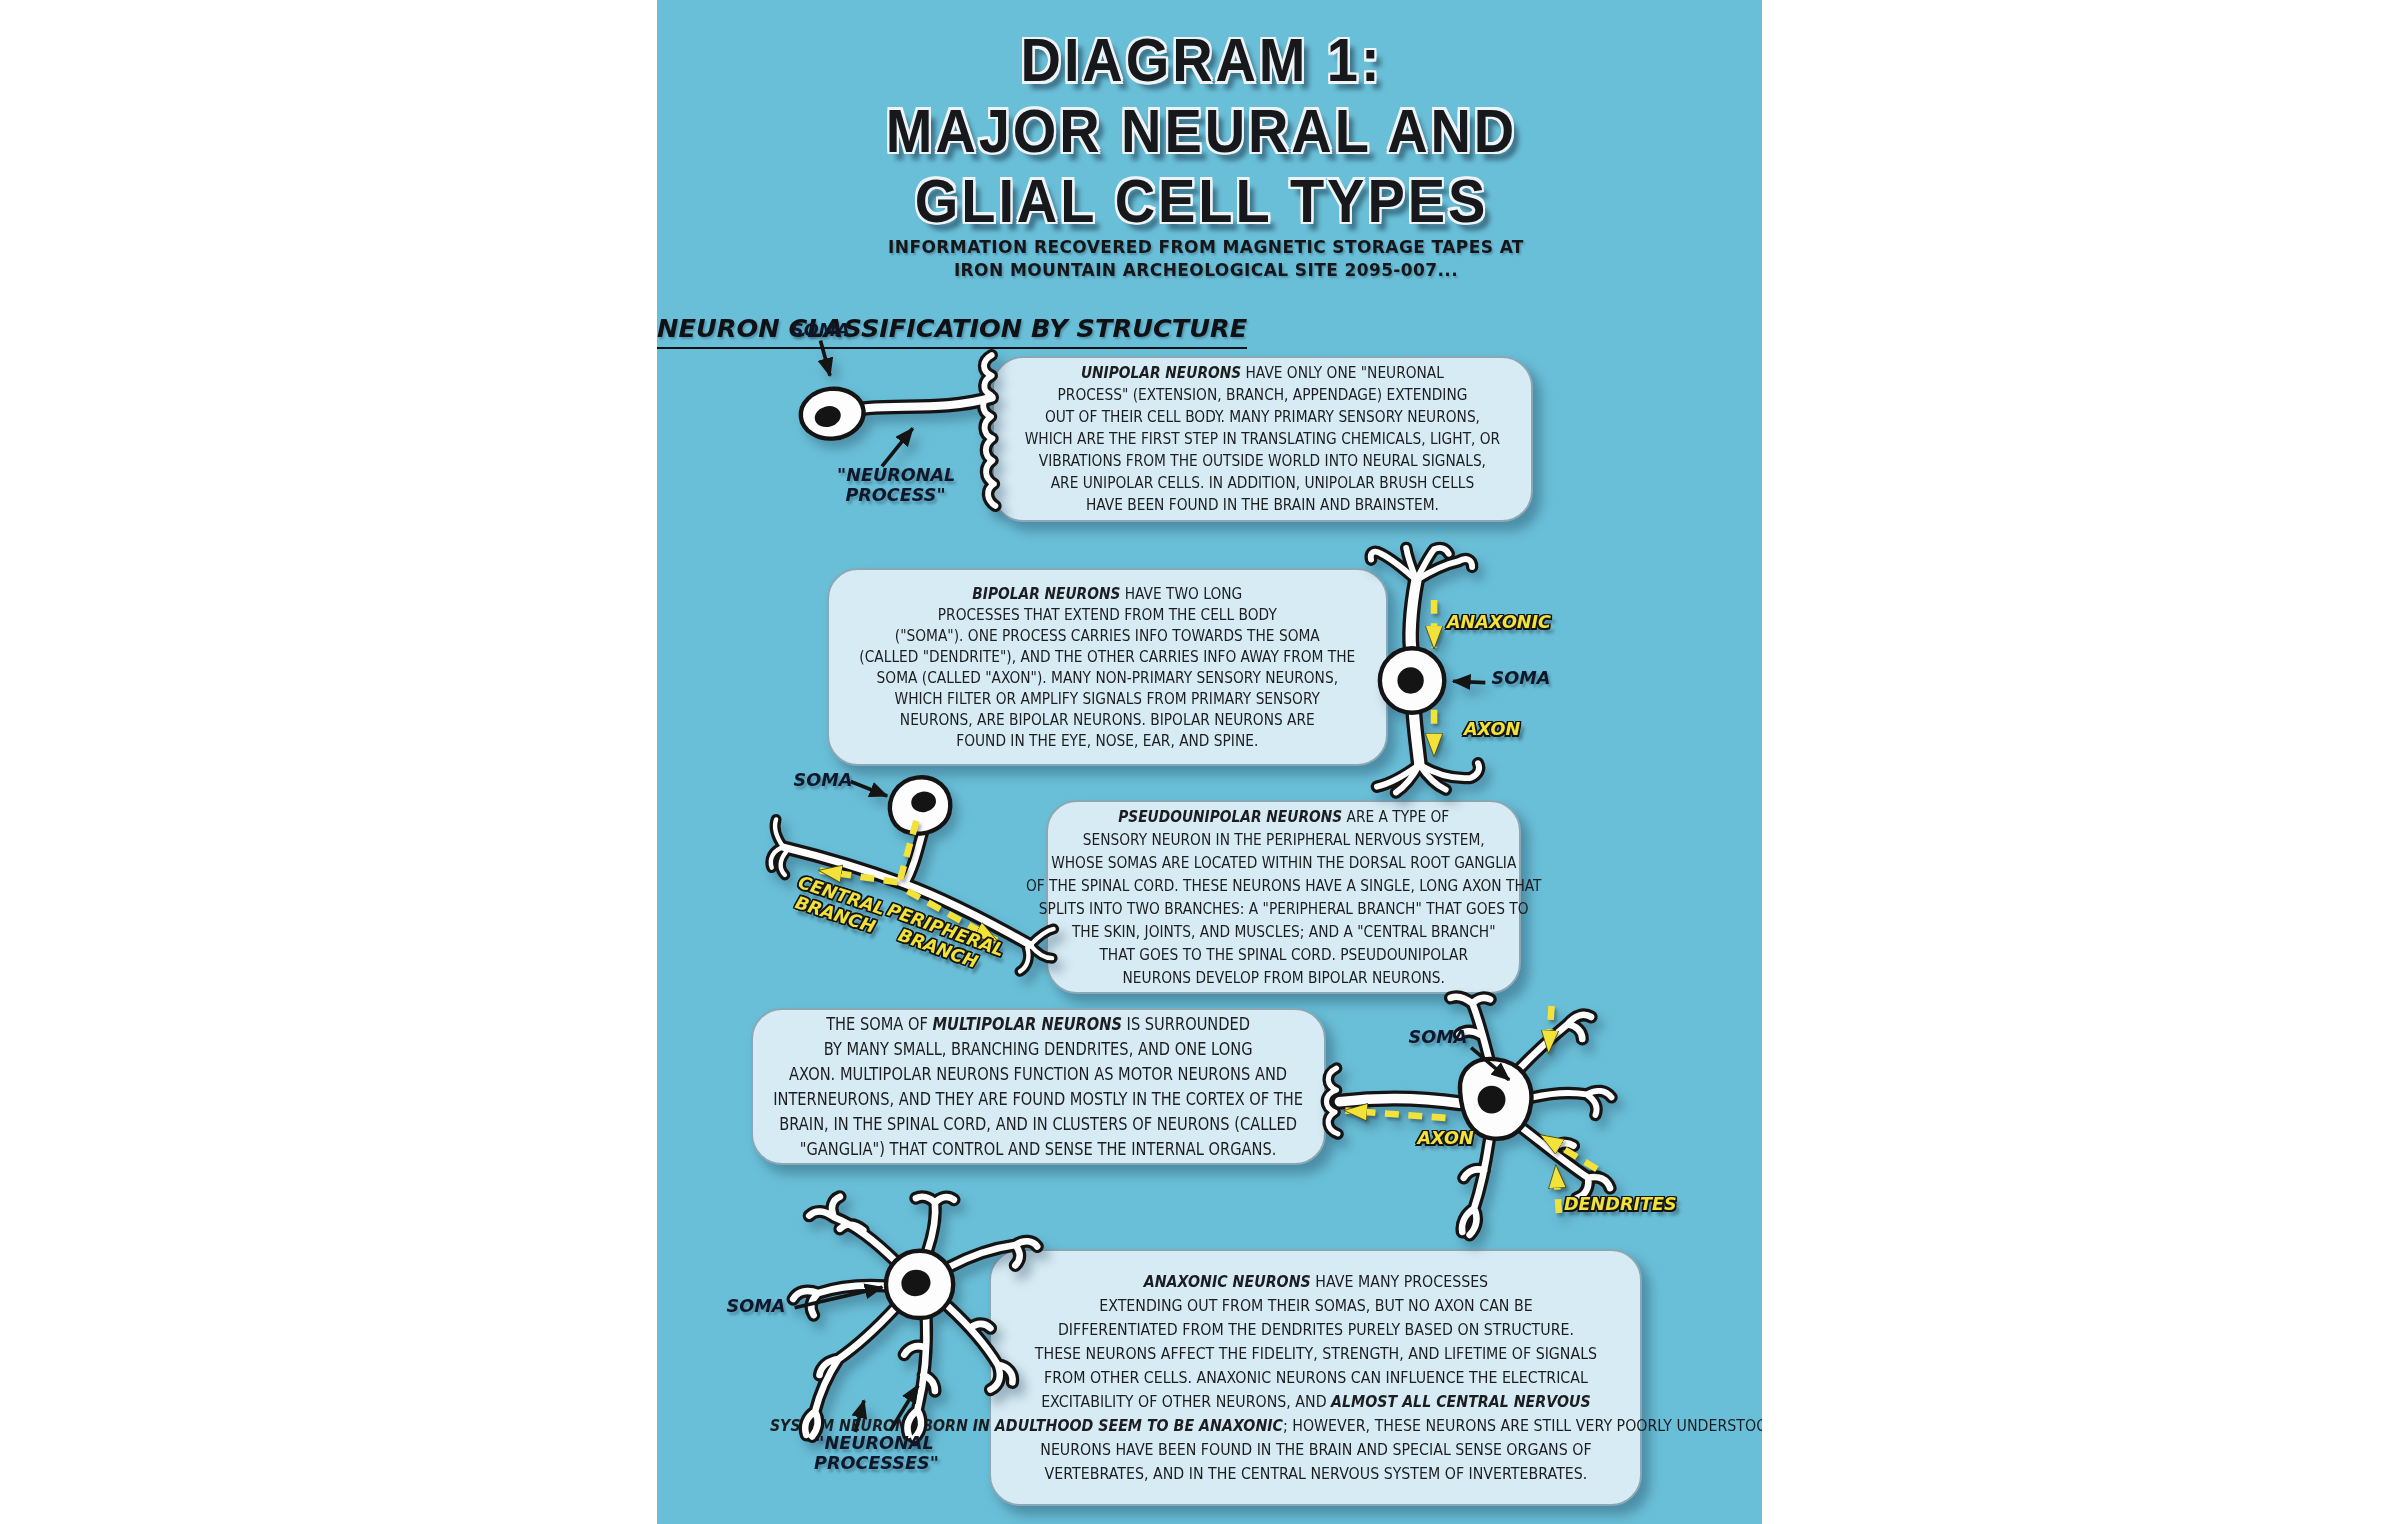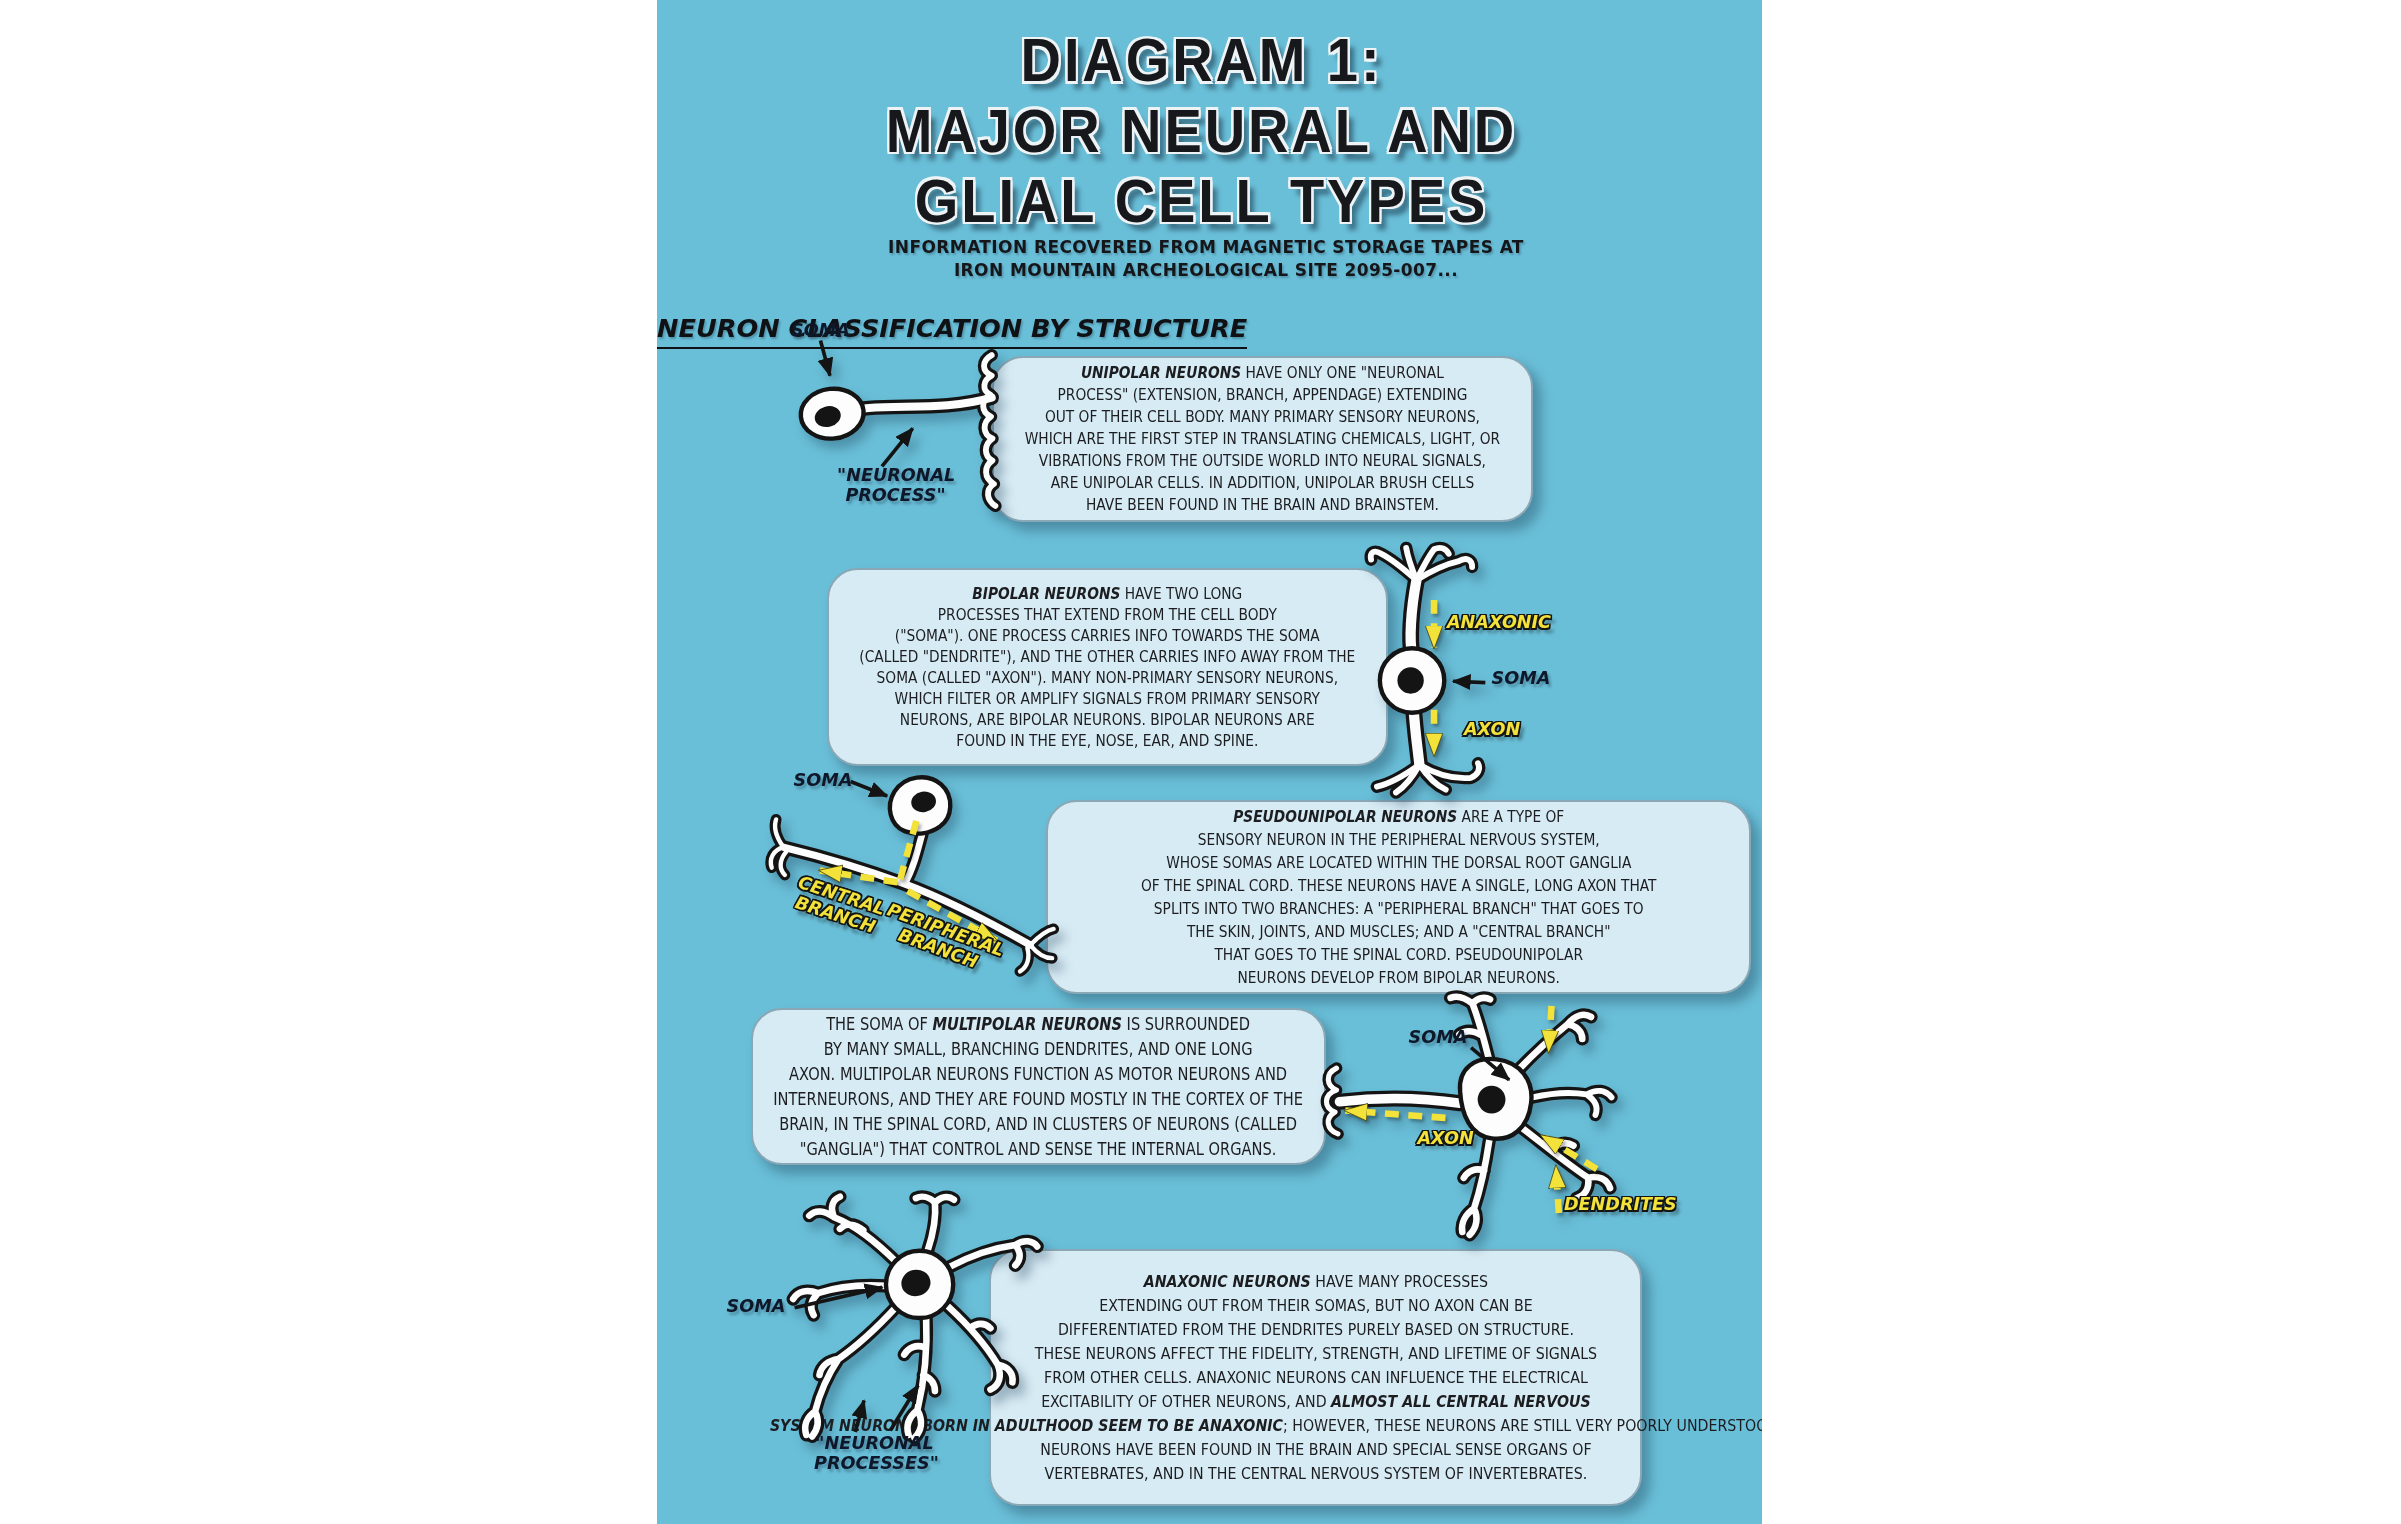--- a/index.html
+++ b/index.html
@@ -154,21 +154,21 @@
     <circle class="cell" cx="60" cy="185" r="44"></circle>
     <circle class="nuc" cx="58" cy="185" r="18"></circle>
     <path class="ay" d="M 90,75 L 90,140" marker-end="url(#ahy)"></path>
     <path class="ay" d="M 90,225 L 90,287" marker-end="url(#ahy)"></path>
     <path class="ab" d="M 160,188 L 116,186" marker-end="url(#ahk)"></path>
   </svg>
   <div class="lbl y" style="left:790px;top:612px;width:95px;">ANAXONIC</div>
   <div class="lbl" style="left:831px;top:668px;width:66px;">SOMA</div>
   <div class="lbl y" style="left:795px;top:719px;width:80px;">AXON</div>
 
-  <div class="tbox" style="left:389px;top:800px;width:705px;height:194px;">
+  <div class="tbox" style="left:389px;top:800px;width:475px;height:194px;">
     <div class="btxt" style="font-size:16px;line-height:23px;"><b>PSEUDOUNIPOLAR NEURONS</b> ARE A TYPE OF
 SENSORY NEURON IN THE PERIPHERAL NERVOUS SYSTEM,
 WHOSE SOMAS ARE LOCATED WITHIN THE DORSAL ROOT GANGLIA
 OF THE SPINAL CORD. THESE NEURONS HAVE A SINGLE, LONG AXON THAT
 SPLITS INTO TWO BRANCHES: A "PERIPHERAL BRANCH" THAT GOES TO
 THE SKIN, JOINTS, AND MUSCLES; AND A "CENTRAL BRANCH"
 THAT GOES TO THE SPINAL CORD. PSEUDOUNIPOLAR
 NEURONS DEVELOP FROM BIPOLAR NEURONS.</div>
   </div>
   <svg class="neuron" style="left:104px;top:761px;" width="315" height="241" viewBox="0 0 430 330">

